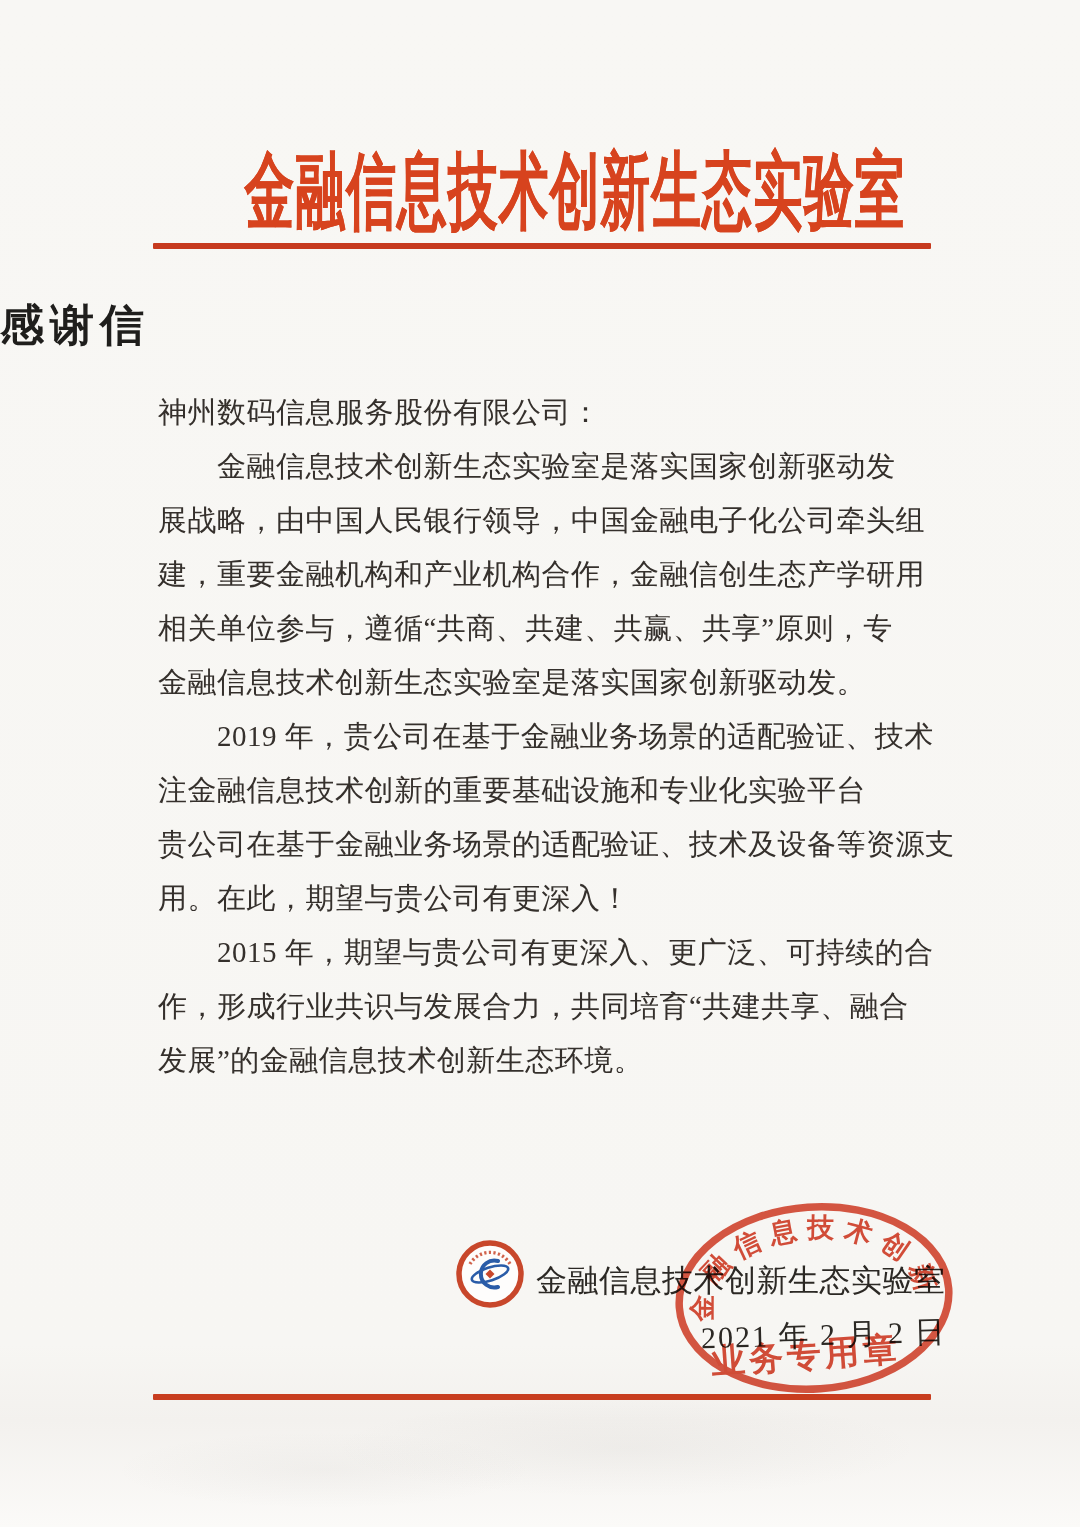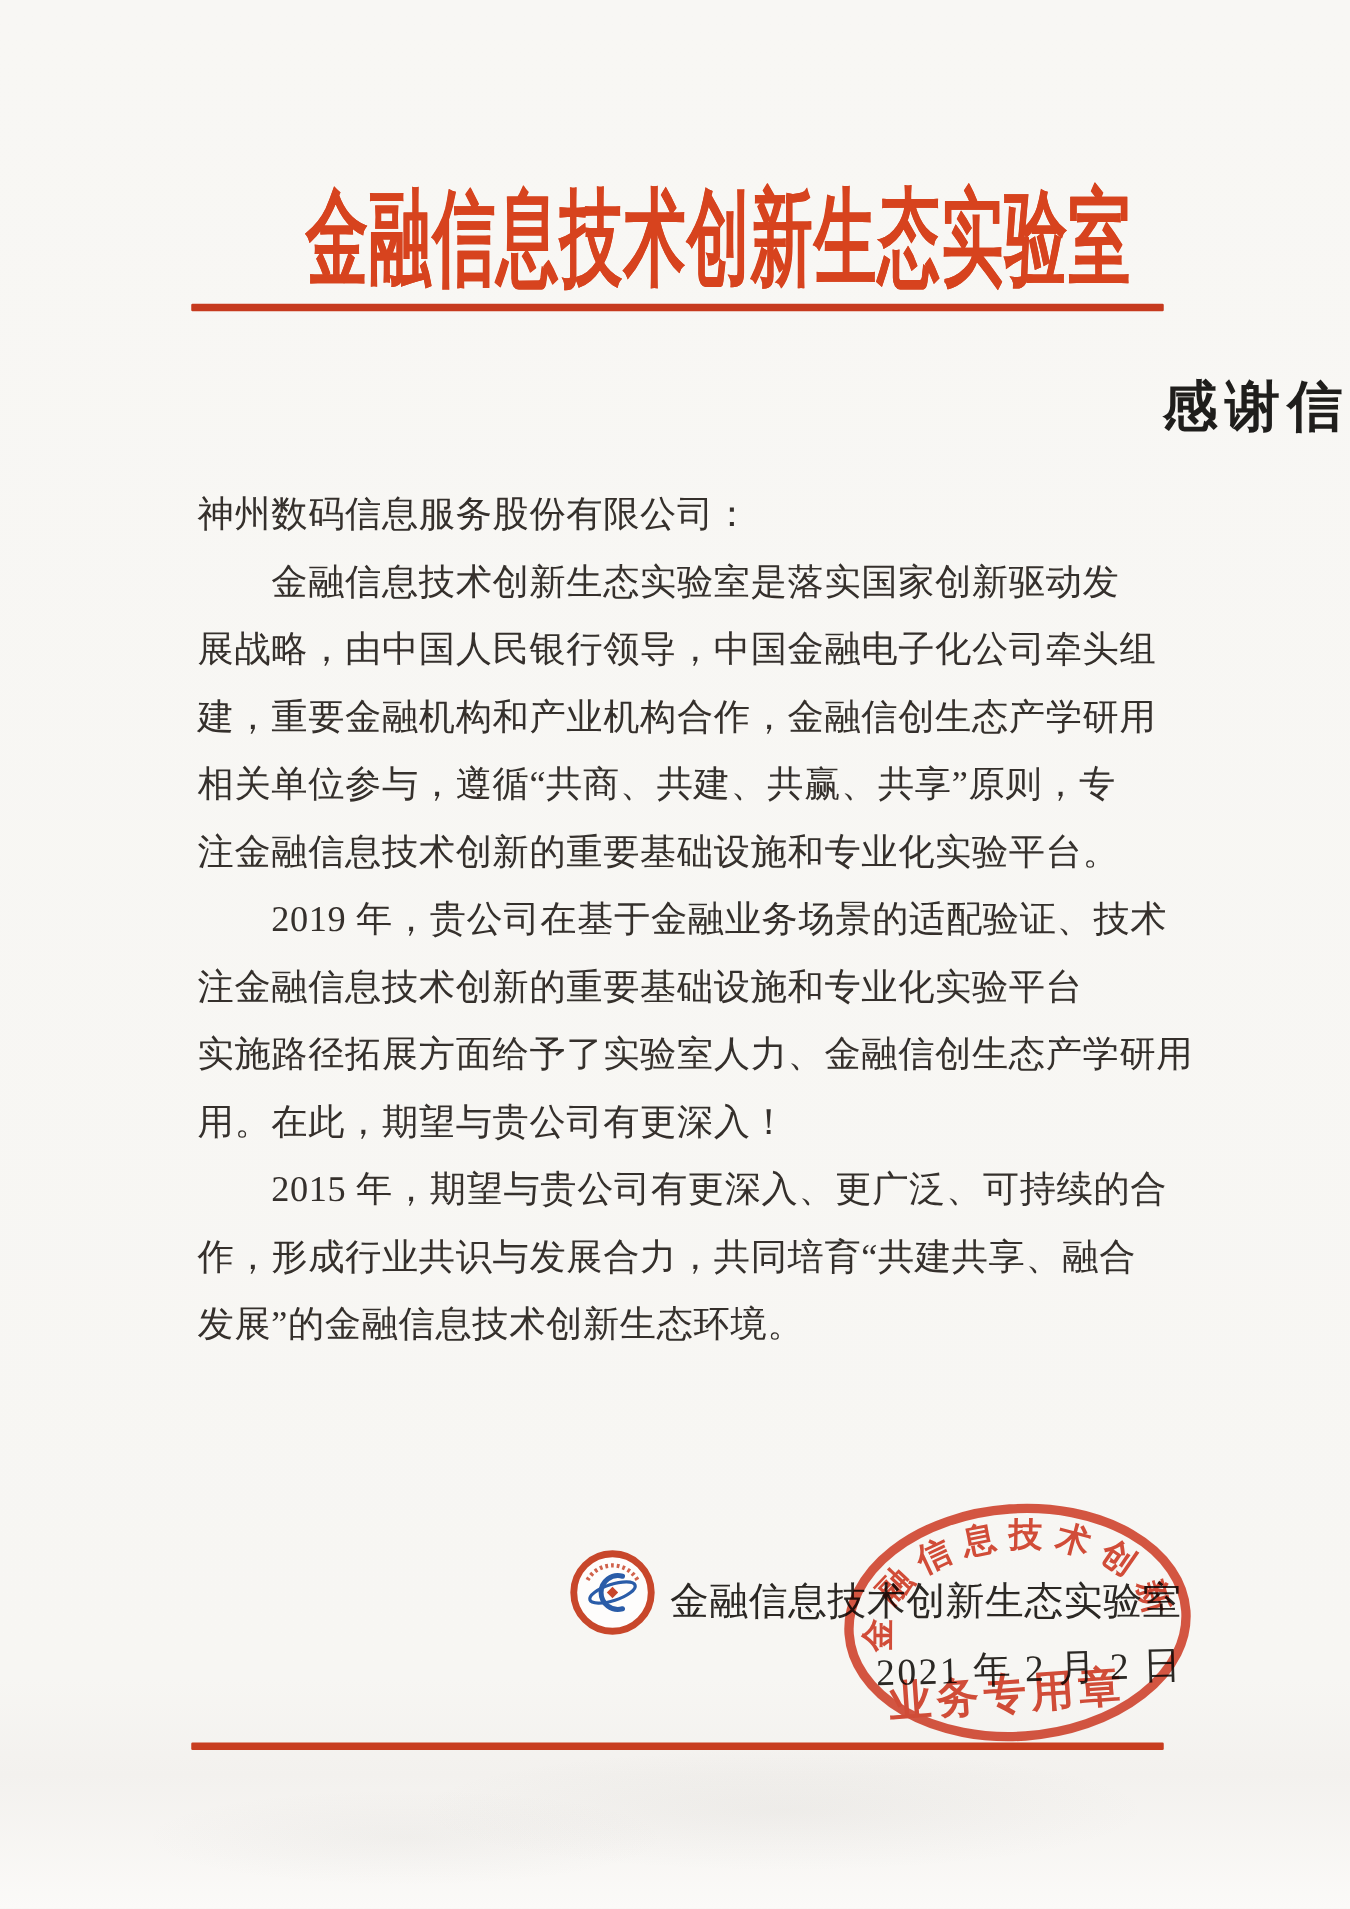--- a/index.html
+++ b/index.html
@@ -28,21 +28,21 @@
     transform-origin:center;
     letter-spacing:2px;
     text-shadow:0.5px 0 0 #d7431e;
   }
   .rule{position:absolute;left:153px;width:778px;height:6px;background:#c63a1e;border-radius:1px;}
   .rule.top{top:243px;}
   .rule.bottom{top:1394px;background:#c83d1f;}
   
   .letter-title{
     position:absolute;top:296px;left:0;right:0;
-    text-align:right;font-size:44px;font-weight:bold;
+    text-align:left;font-size:44px;font-weight:bold;
     letter-spacing:6px;color:#1f1e1c;
     font-family:"Liberation Sans","DejaVu Sans",sans-serif;
   }
   
   .body-block{
     position:absolute;top:385px;left:158px;width:766px;
     color:#35302c;font-size:29px;
   }
   .bline{
     height:54px;line-height:54px;white-space:nowrap;
@@ -76,24 +76,24 @@
   <div class="rule top"></div>
 
   <div class="letter-title">感谢信</div>
 
   <div class="body-block">
     <div class="bline">神州数码信息服务股份有限公司：</div>
     <div class="bline indent">金融信息技术创新生态实验室是落实国家创新驱动发</div>
     <div class="bline">展战略，由中国人民银行领导，中国金融电子化公司牵头组</div>
     <div class="bline">建，重要金融机构和产业机构合作，金融信创生态产学研用</div>
     <div class="bline">相关单位参与，遵循“共商、共建、共赢、共享”原则，专</div>
-    <div class="bline">注金融信息技术创新的重要基础设施和专业化实验平台。</div>
+    <div class="bline">金融信息技术创新生态实验室是落实国家创新驱动发。</div>
     <div class="bline indent">2019 年，贵公司在基于金融业务场景的适配验证、技术</div>
     <div class="bline">注金融信息技术创新的重要基础设施和专业化实验平台</div>
-    <div class="bline">实施路径拓展方面给予了实验室人力、金融信创生态产学研用</div>
+    <div class="bline">贵公司在基于金融业务场景的适配验证、技术及设备等资源支</div>
     <div class="bline">用。在此，期望与贵公司有更深入！</div>
     <div class="bline indent">2015 年，期望与贵公司有更深入、更广泛、可持续的合</div>
     <div class="bline">作，形成行业共识与发展合力，共同培育“共建共享、融合</div>
     <div class="bline">发展”的金融信息技术创新生态环境。</div>
   </div>
 
   <div>
 
     <svg class="logo-svg" viewBox="455 1239 72 72" aria-hidden="true">
       <circle cx="490" cy="1274" r="31" fill="#fefdfc" stroke="#c8472b" stroke-width="5.5"></circle>

